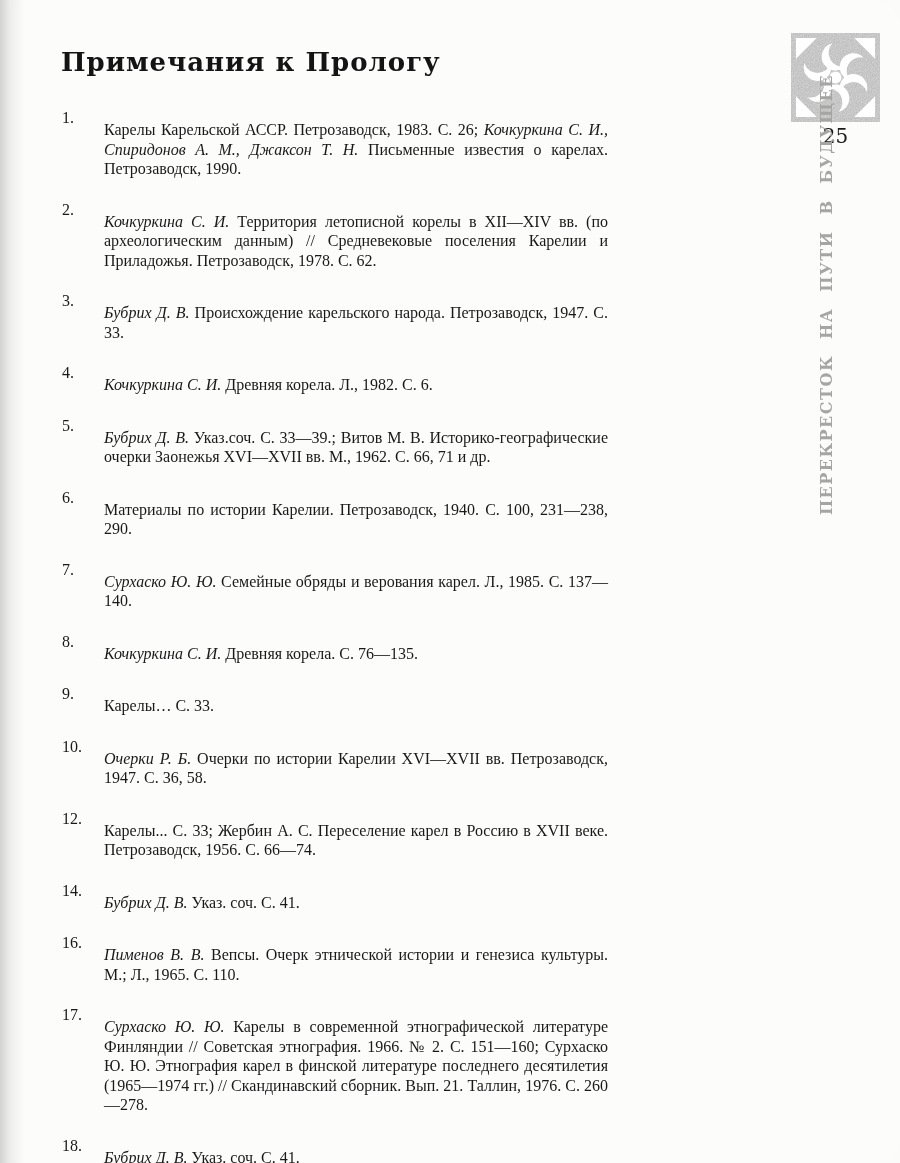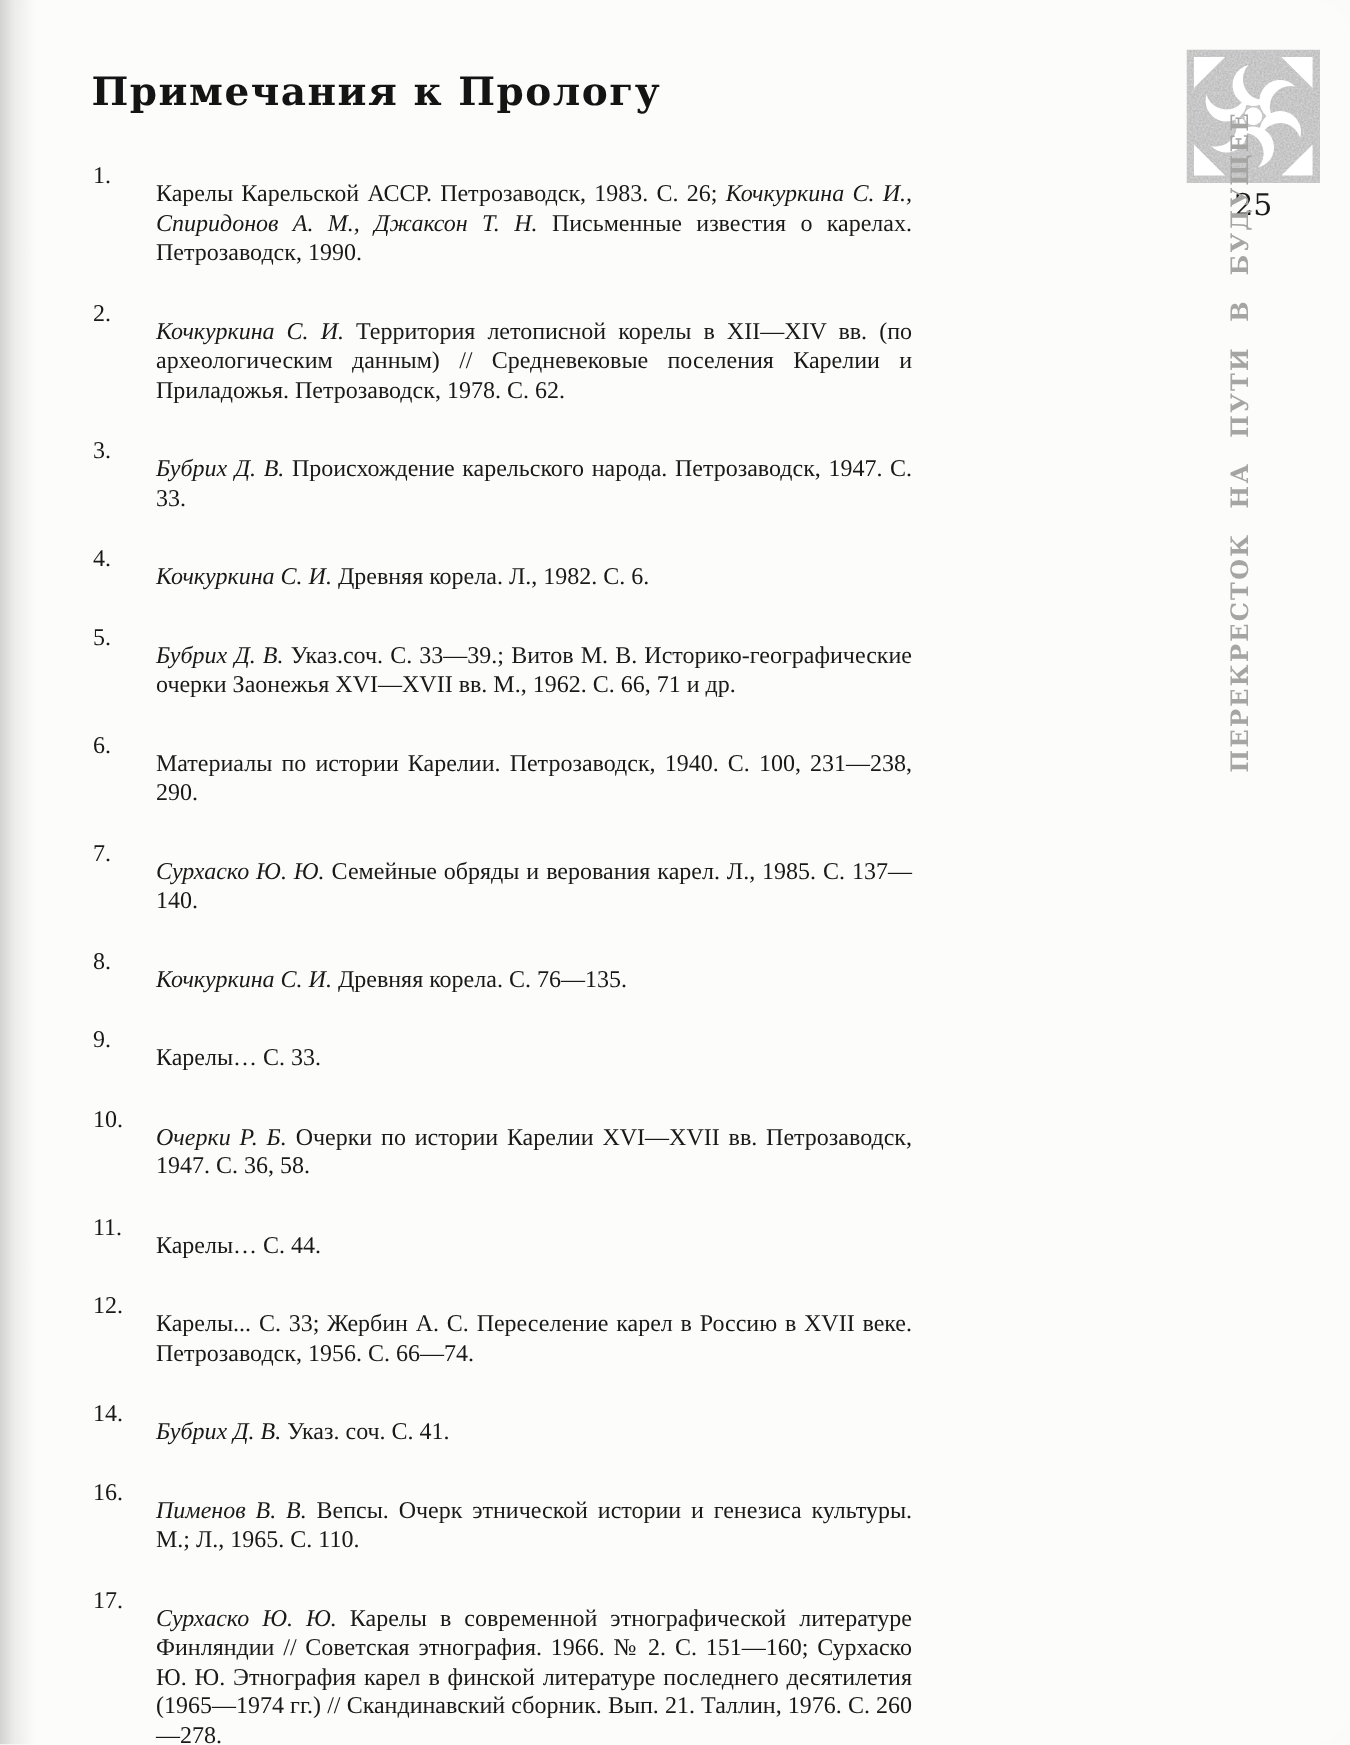--- a/index.html
+++ b/index.html
@@ -127,24 +127,20 @@
       </div>
       <div class="ref">
         <span class="ref-num">9.</span>
         <p class="ref-text"><span>Карелы… С. 33.</span></p>
       </div>
       <div class="ref">
         <span class="ref-num">10.</span>
         <p class="ref-text"><i>Очерки Р. Б.</i><span> Очерки по истории Карелии XVI—XVII вв. Петрозаводск, 1947. С. 36, 58.</span></p>
       </div>
       <div class="ref">
-        <span class="ref-num">11.</span>
-        <p class="ref-text"><span>Карелы… С. 44.</span></p>
-      </div>
-      <div class="ref">
         <span class="ref-num">12.</span>
         <p class="ref-text"><span>Карелы... С. 33; Жербин А. С. Переселение карел в Россию в XVII веке. Петрозаводск, 1956. С. 66—74.</span></p>
       </div>
       <div class="ref">
         <span class="ref-num">14.</span>
         <p class="ref-text"><i>Бубрих Д. В.</i><span> Указ. соч. С. 41.</span></p>
       </div>
       <div class="ref">
         <span class="ref-num">16.</span>
         <p class="ref-text"><i>Пименов В. В.</i><span> Вепсы. Очерк этнической истории и генезиса культуры. М.; Л., 1965. С. 110.</span></p>

